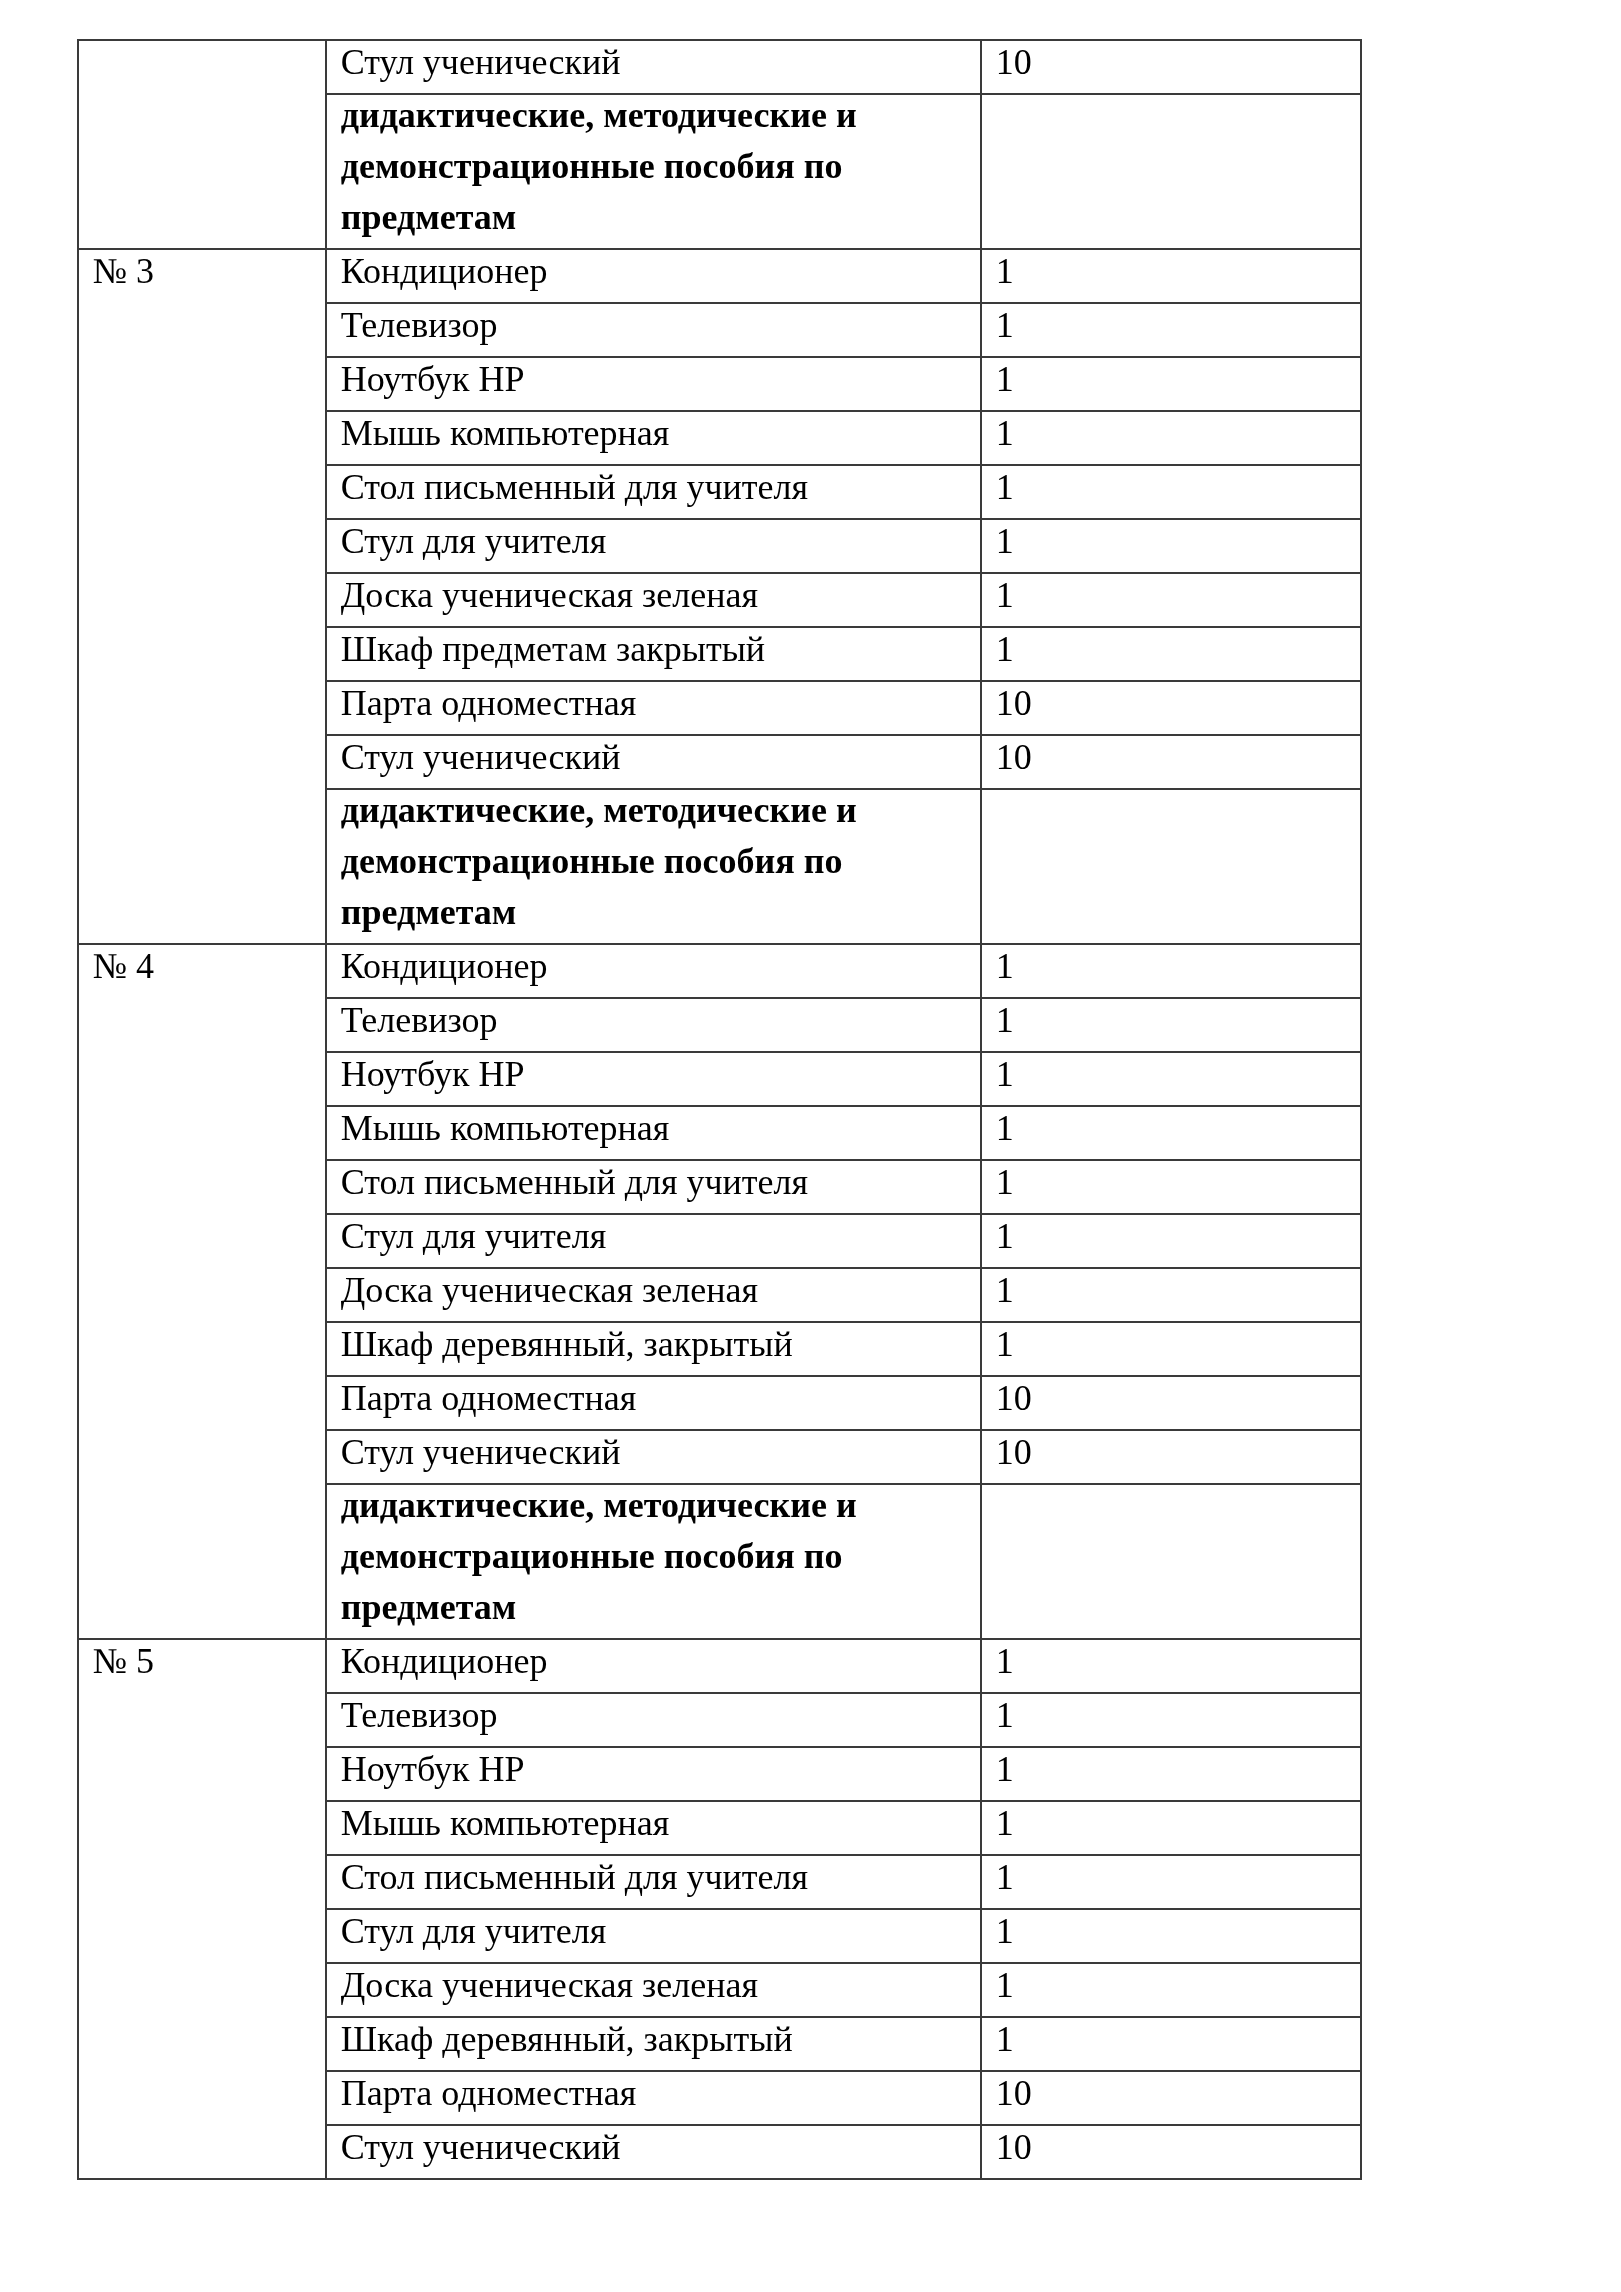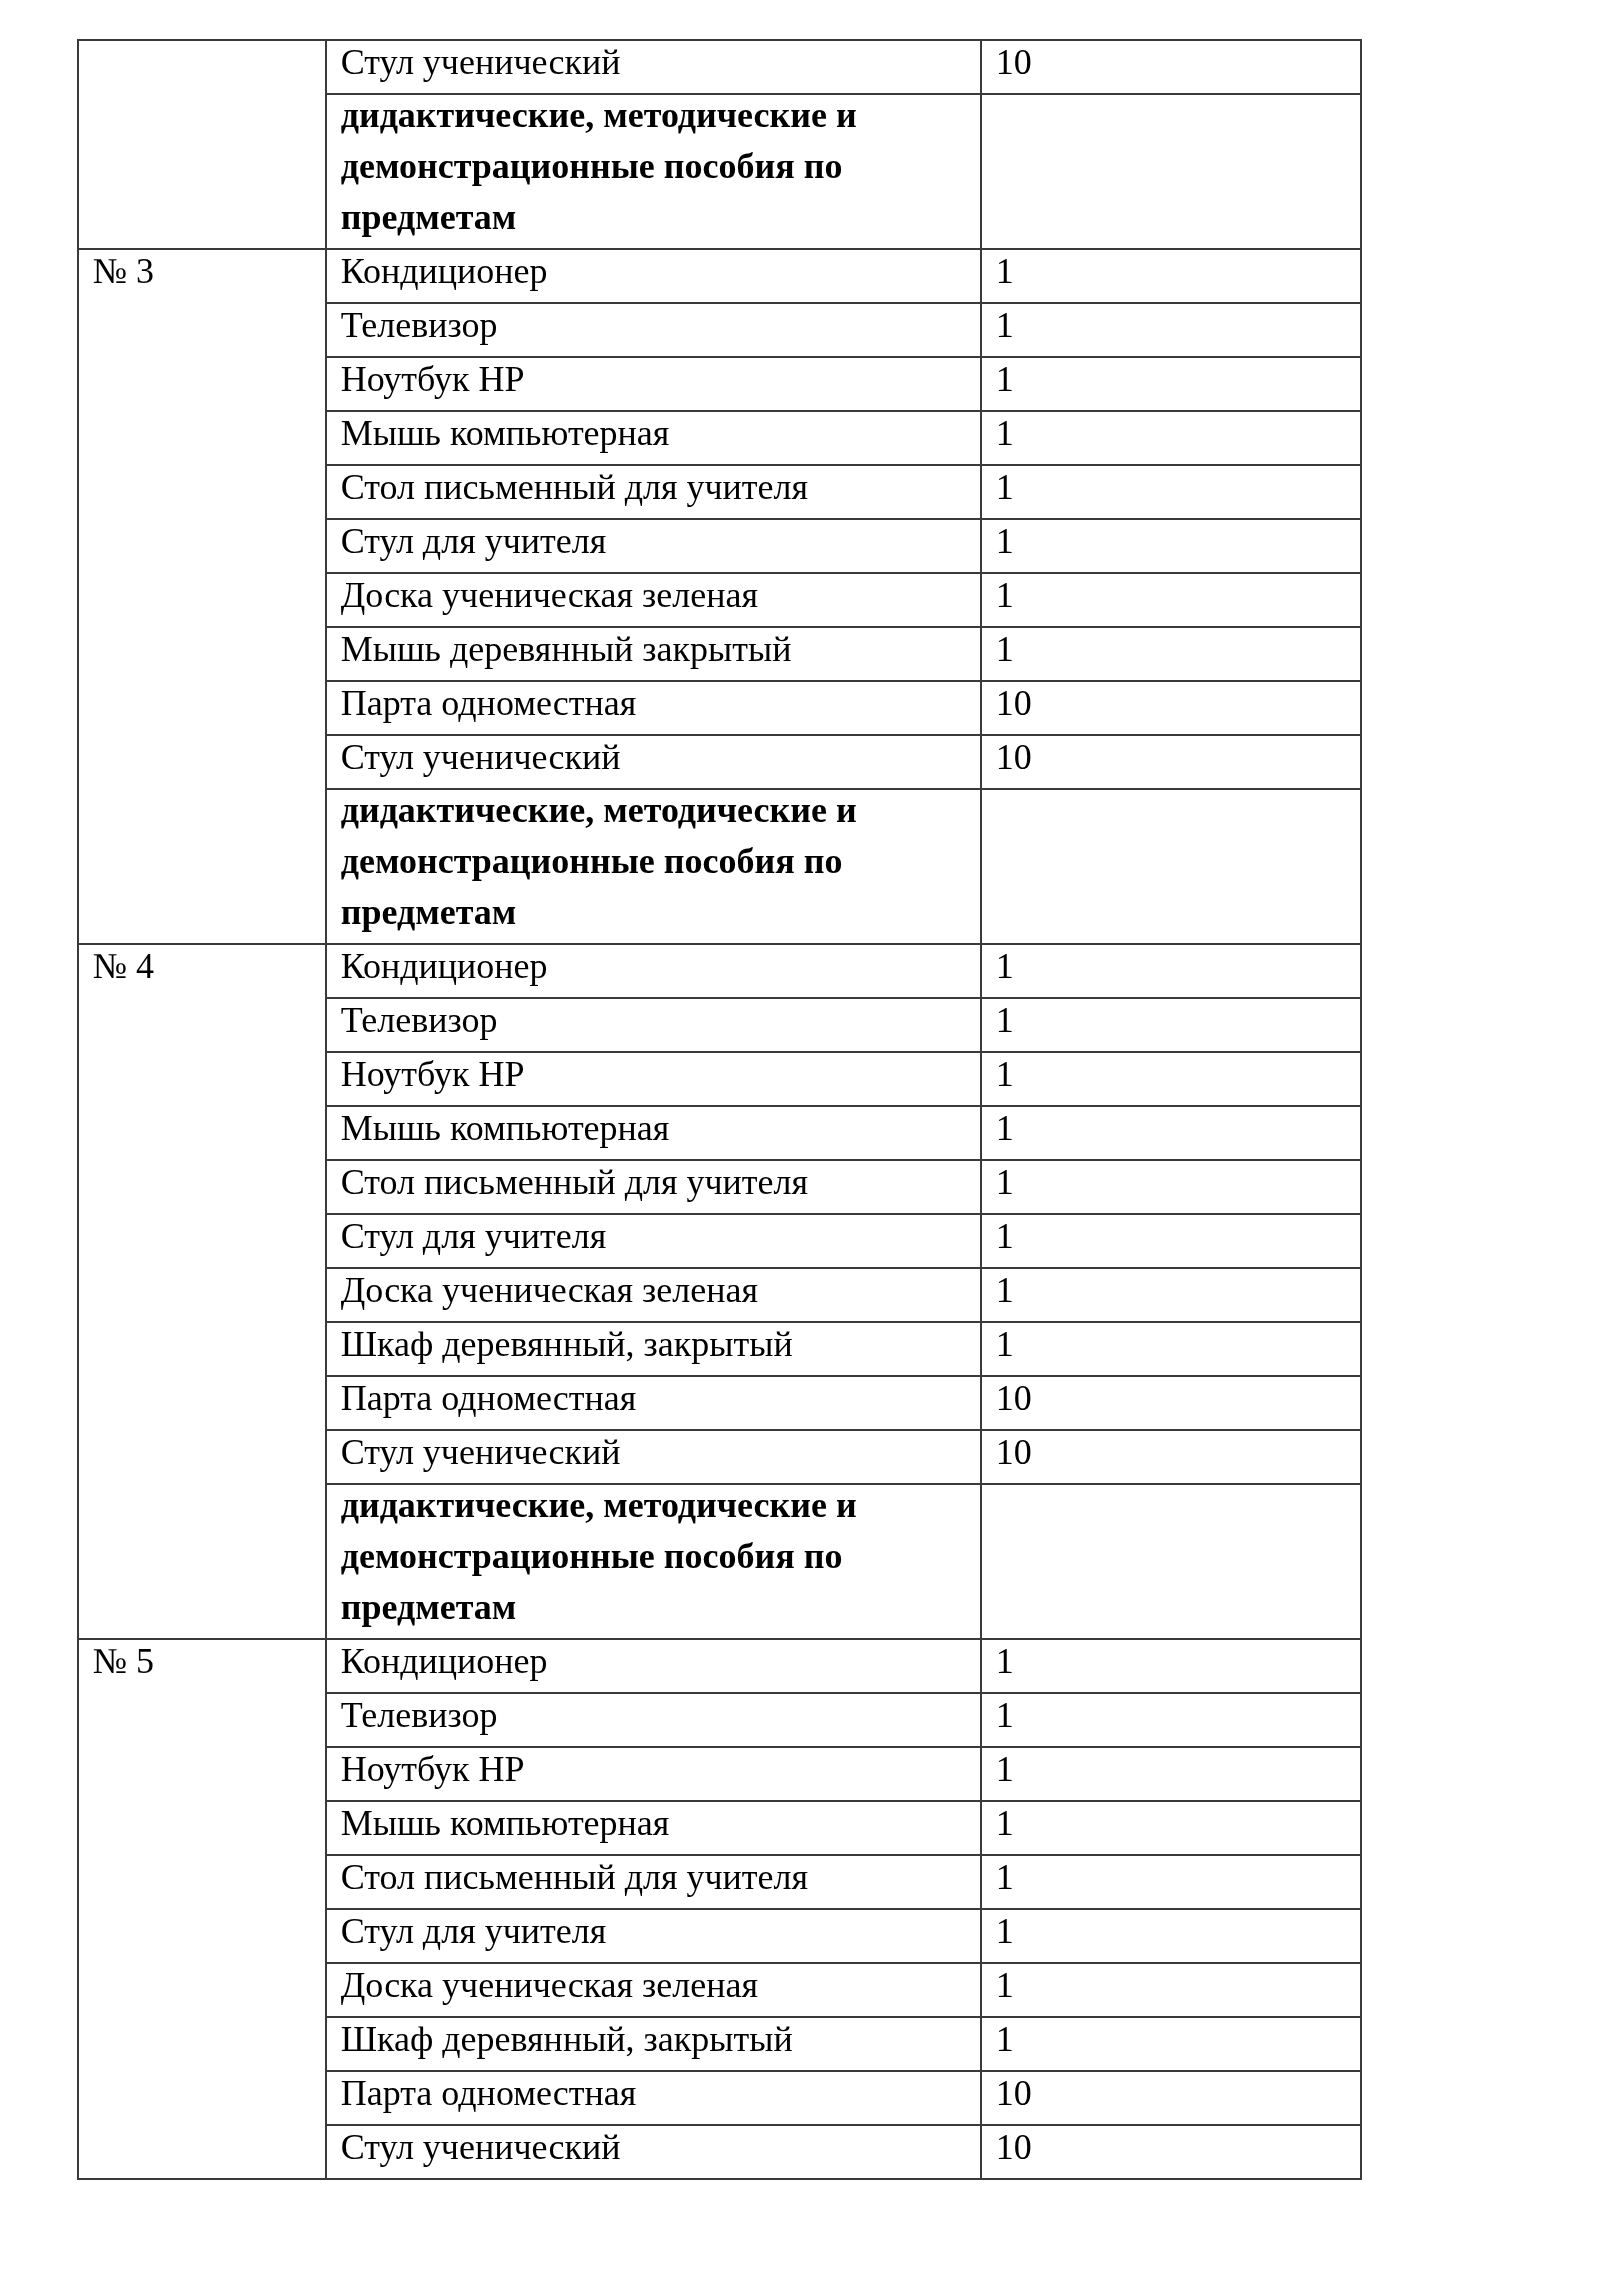--- a/index.html
+++ b/index.html
@@ -76,21 +76,21 @@
         </tr>
         <tr>
           <td><span>Стул для учителя</span></td>
           <td><span>1</span></td>
         </tr>
         <tr>
           <td><span>Доска ученическая зеленая</span></td>
           <td><span>1</span></td>
         </tr>
         <tr>
-          <td><span>Мышь деревянный закрытый</span></td>
+          <td><span>Шкаф предметам закрытый</span></td>
           <td><span>1</span></td>
         </tr>
         <tr>
           <td><span>Парта одноместная</span></td>
           <td><span>10</span></td>
         </tr>
         <tr>
           <td><span>Стул ученический</span></td>
           <td><span>10</span></td>
         </tr>

